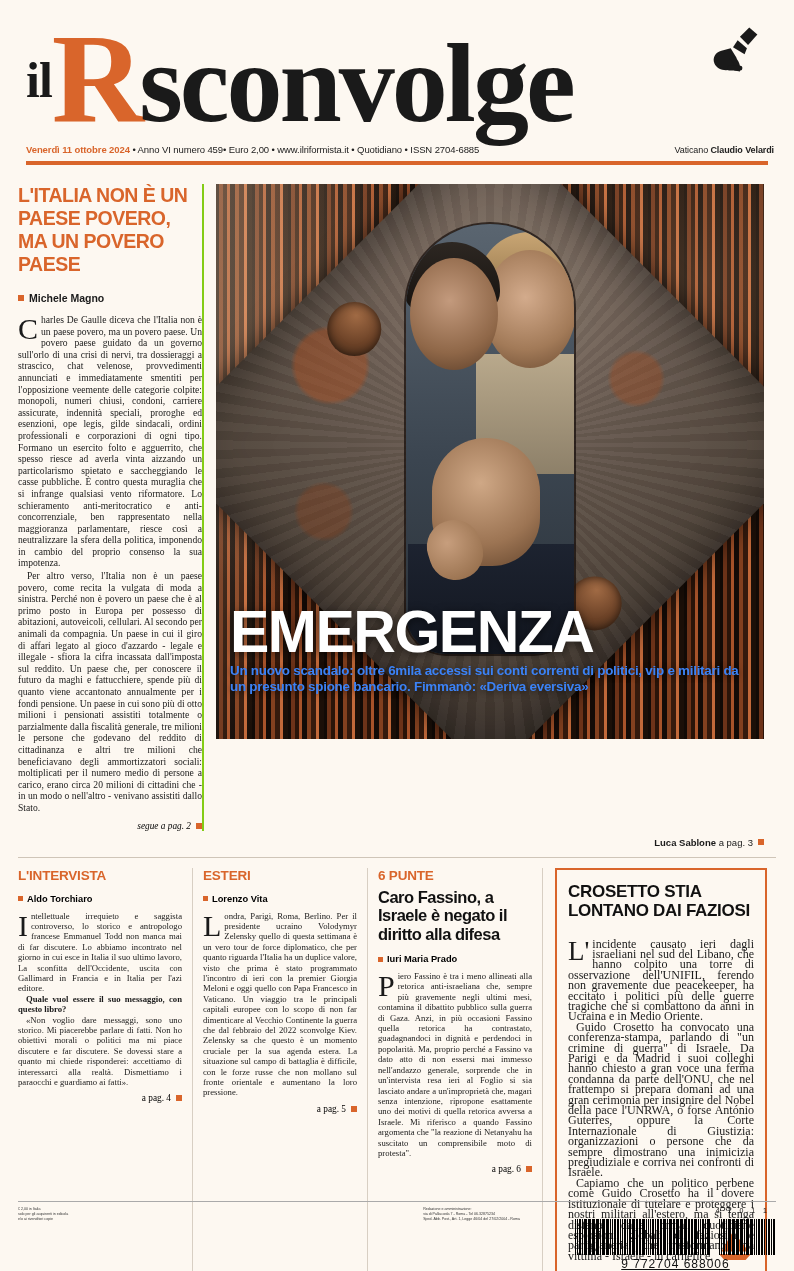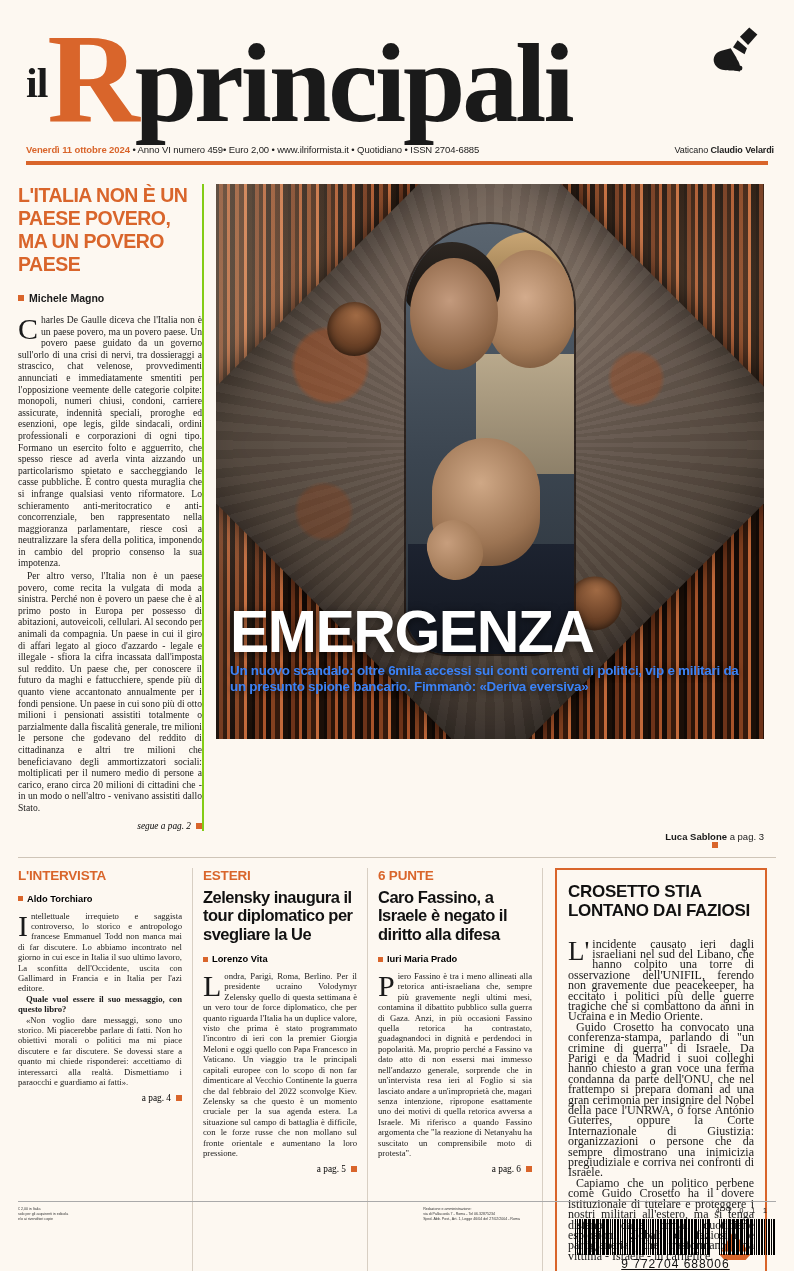--- a/index.html
+++ b/index.html
@@ -35,21 +35,21 @@
     font-family: "Liberation Serif", serif;
     font-weight: bold;
     font-size: 112px;
     line-height: 120px;
     letter-spacing: -3px;
     color: #1a1a1a;
     white-space: nowrap;
     display: block;
   }
   .logo-il {
-    font-size: 42px;
+    font-size: 50px;
     vertical-align: 24px;
     letter-spacing: -1px;
     margin-top: 20px;
   }
   .logo-R {
     color: #d9652b;
     font-size: 128px;
     letter-spacing: -5px;
   }
   .logo-pen {
@@ -300,23 +300,23 @@
     letter-spacing: -0.25px;
     text-shadow: 0 1px 6px rgba(0,0,0,.6);
   }
 
   .photo-credit {
     position: absolute;
     right: 0;
     bottom: -17px;
     display: flex;
     align-items: center;
+    gap: 5px;
     font-size: 9.5px;
     color: #1a1a1a;
-    flex-direction: column;
   }
   .photo-credit b { font-weight: bold; }
 
   
   .bottom-rule {
     height: 1px;
     background: #cfc5b8;
     margin: 26px 18px 0 18px;
   }
 
@@ -441,21 +441,21 @@
   .bars span { display:block; background:#000; margin-right:1px; }
   .barcode-num { font-size: 12px; letter-spacing: 1px; margin-top:2px; color:#111;text-decoration:underline; }
 </style>
 </head>
 <body>
 
 <div class="page">
 
   <header class="masthead">
     <div class="logo-wrap">
-      <span class="logo-text"><span class="logo-il">il</span><span class="logo-R">R</span><span>principali</span></span>
+      <span class="logo-text"><span class="logo-il">il</span><span class="logo-R">R</span><span>sconvolge</span></span>
       <svg class="logo-pen" viewBox="0 0 100 100">
         <path d="M62 22 L78 6 L92 18 L76 36 Z" fill="#1a1a1a"></path>
         <path d="M58 28 L74 42 L70 52 L50 40 Z" fill="#1a1a1a"></path>
         <path d="M30 46 c-10 2 -16 12 -12 22 c4 10 18 14 28 10 c8 -4 12 -12 10 -20 l-10 -16 z" fill="#1a1a1a"></path>
         <path d="M52 56 c8 6 12 16 10 26 l-10 -2 c2 -8 -2 -16 -8 -20 z" fill="#1a1a1a"></path>
         <rect x="40" y="72" width="26" height="8" rx="3" fill="#1a1a1a"></rect>
       </svg>
     </div>
     <div class="dateline">
       <div><span class="date-strong">Venerdì 11 ottobre 2024</span><span> • Anno VI numero 459• Euro 2,00 • www.ilriformista.it • Quotidiano • ISSN 2704-6885</span></div>
@@ -530,21 +530,20 @@
         <p>«Non voglio dare messaggi, sono uno storico. Mi piacerebbe parlare di fatti. Non ho obiettivi morali o politici ma mi piace discutere e far discutere. Se dovessi stare a quanto mi chiede risponderei: accettiamo di interessarci alla realtà. Dismettiamo i paraocchi e guardiamo ai fatti».</p>
       </div>
       <div class="a-pag">
         <span>a pag. 4</span>
         <span class="sq"></span>
       </div>
     </div>
 
     <div class="bcol">
       <div class="b-kicker">ESTERI</div>
-      <div class="b-head">Zelensky inaugura il tour diplomatico per svegliare la Ue</div>
       <div class="b-byline">
         <span class="sq"></span>
         <span>Lorenzo Vita</span>
       </div>
       <div class="b-body">
         <p class="first dropcap">Londra, Parigi, Roma, Berlino. Per il presidente ucraino Volodymyr Zelensky quello di questa settimana è un vero tour de force diplomatico, che per quanto riguarda l'Italia ha un duplice valore, visto che prima è stato programmato l'incontro di ieri con la premier Giorgia Meloni e oggi quello con Papa Francesco in Vaticano. Un viaggio tra le principali capitali europee con lo scopo di non far dimenticare al Vecchio Continente la guerra che dal febbraio del 2022 sconvolge Kiev. Zelensky sa che questo è un momento cruciale per la sua agenda estera. La situazione sul campo di battaglia è difficile, con le forze russe che non mollano sul fronte orientale e aumentano la loro pressione.</p>
       </div>
       <div class="a-pag">
         <span>a pag. 5</span>
         <span class="sq"></span>

